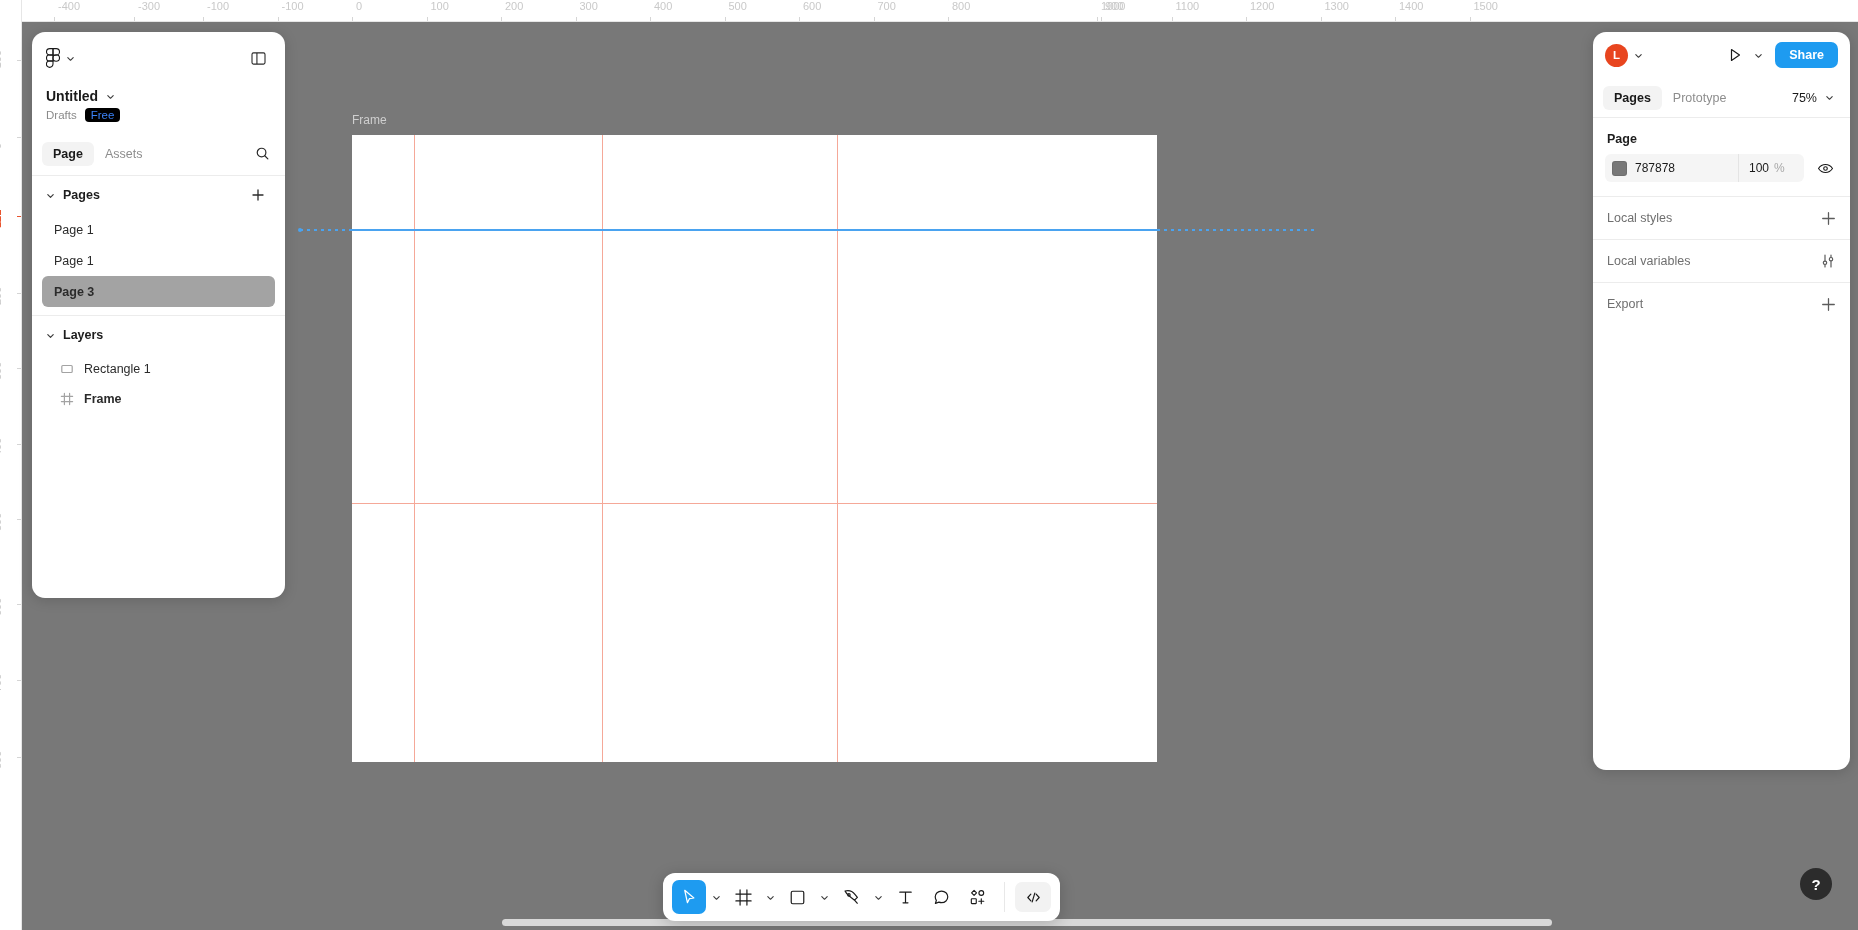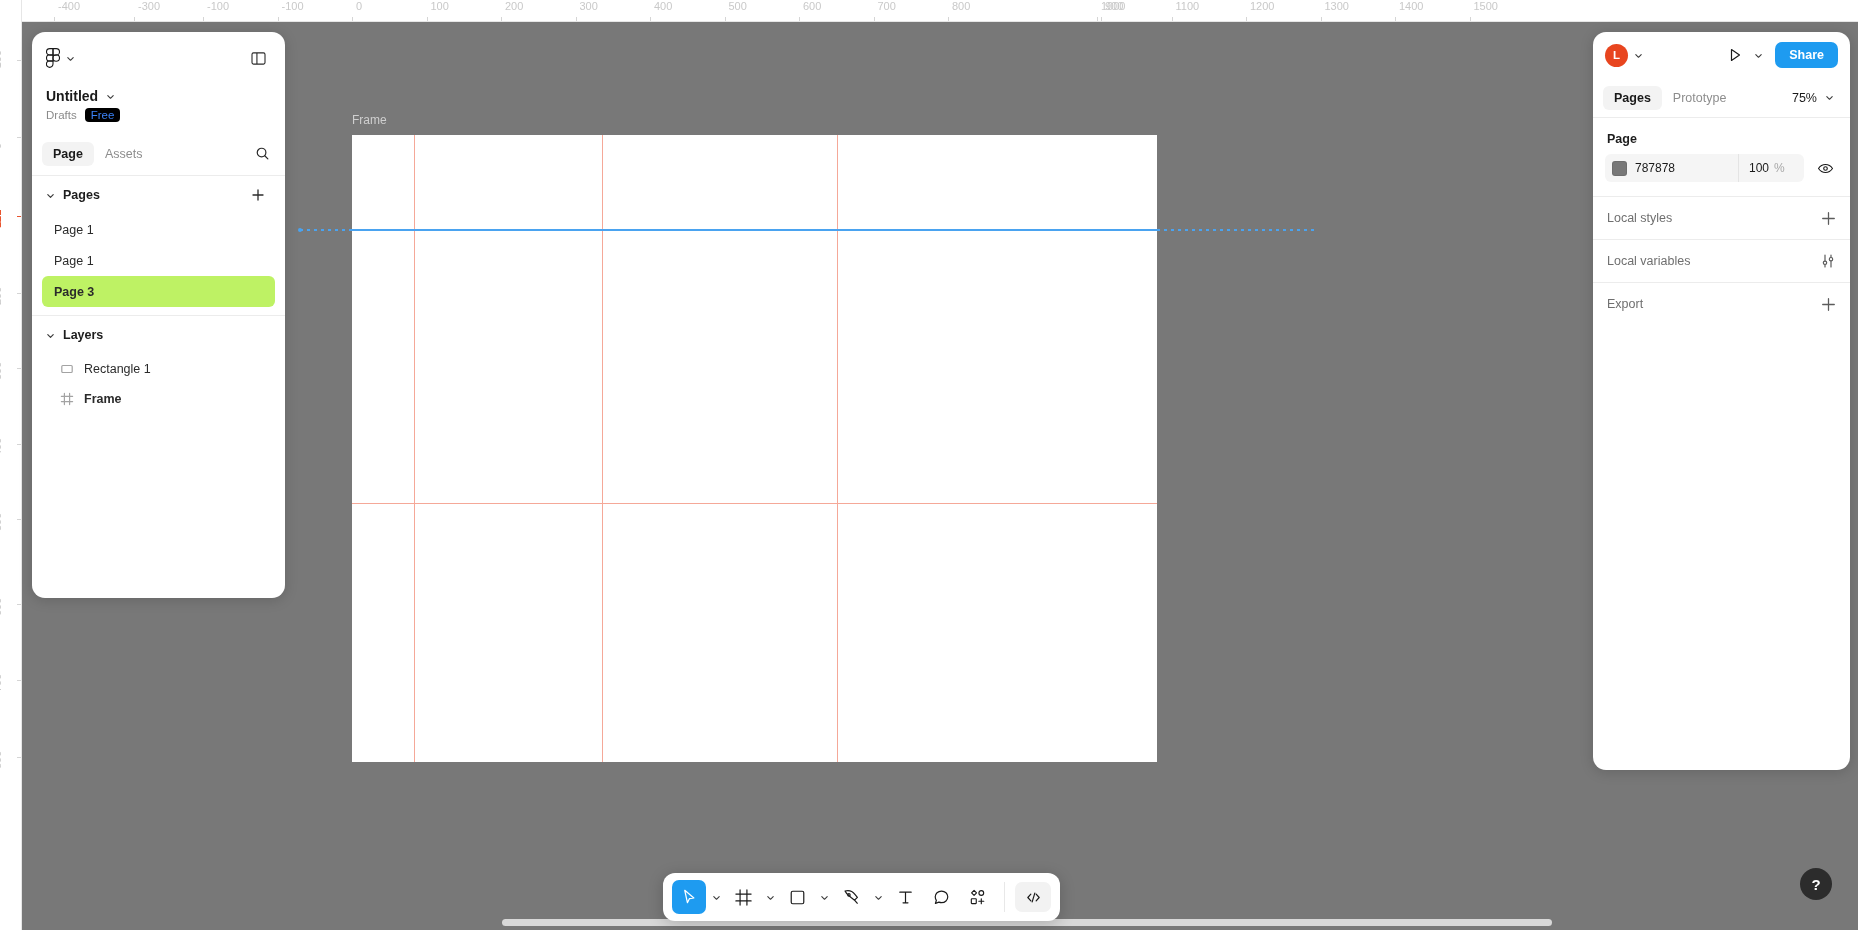--- a/index.html
+++ b/index.html
@@ -137,21 +137,21 @@
     display: flex; align-items: center; height: 38px; padding: 0 14px;
     font-size: 12.5px; font-weight: 700; color: #1d1d1d;
   }
   .section-head .caret { margin-right: 8px; width: 9px; height: 9px; }
   .section-head .grow { flex: 1; }
   .page-item {
     height: 31px; margin: 0 10px; padding: 0 12px; border-radius: 6px;
     display: flex; align-items: center; font-size: 12.5px; color: #2b2b2b;
     cursor: pointer;
   }
-  .page-item.selected { background: #bef264; font-weight: 600; }
+  .page-item.selected { background: #a3a3a3; font-weight: 600; }
   .divider { height: 1px; background: #ececec; margin: 8px 0 0 0; }
   .layer-item {
     height: 30px; margin: 0 10px; padding: 0 8px; border-radius: 6px;
     display: flex; align-items: center; gap: 10px;
     font-size: 12.5px; color: #2b2b2b; cursor: pointer;
   }
   .layer-item.bold { font-weight: 700; }
   .layer-icon { width: 14px; height: 14px; flex: 0 0 14px; color: #9a9a9a; }
 
   

